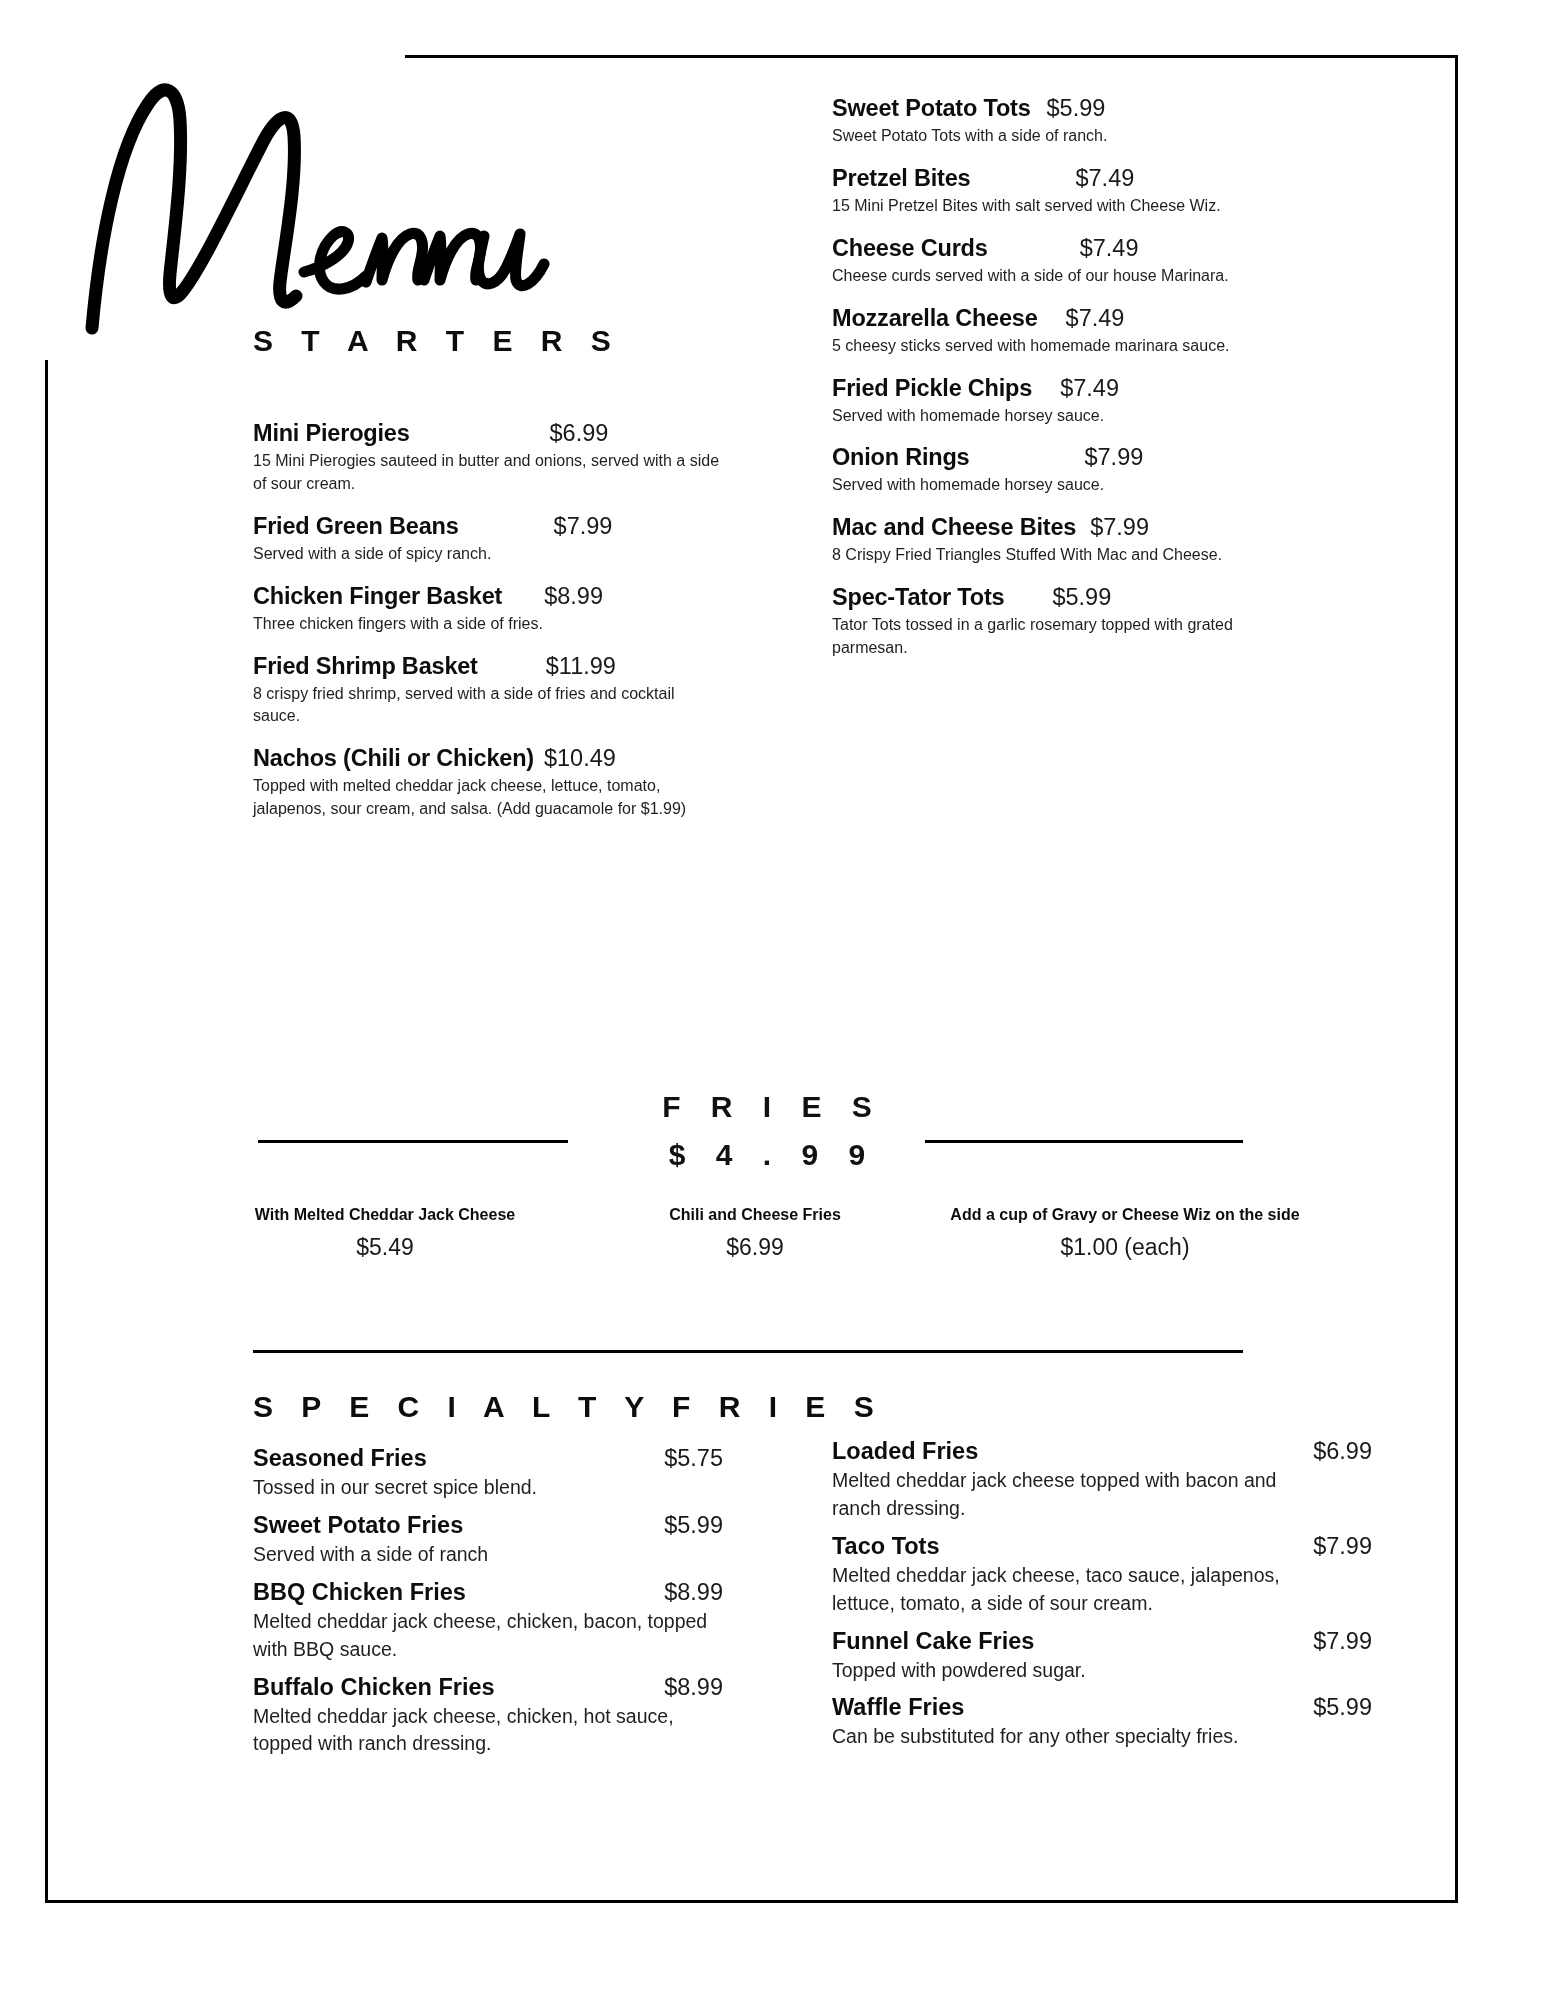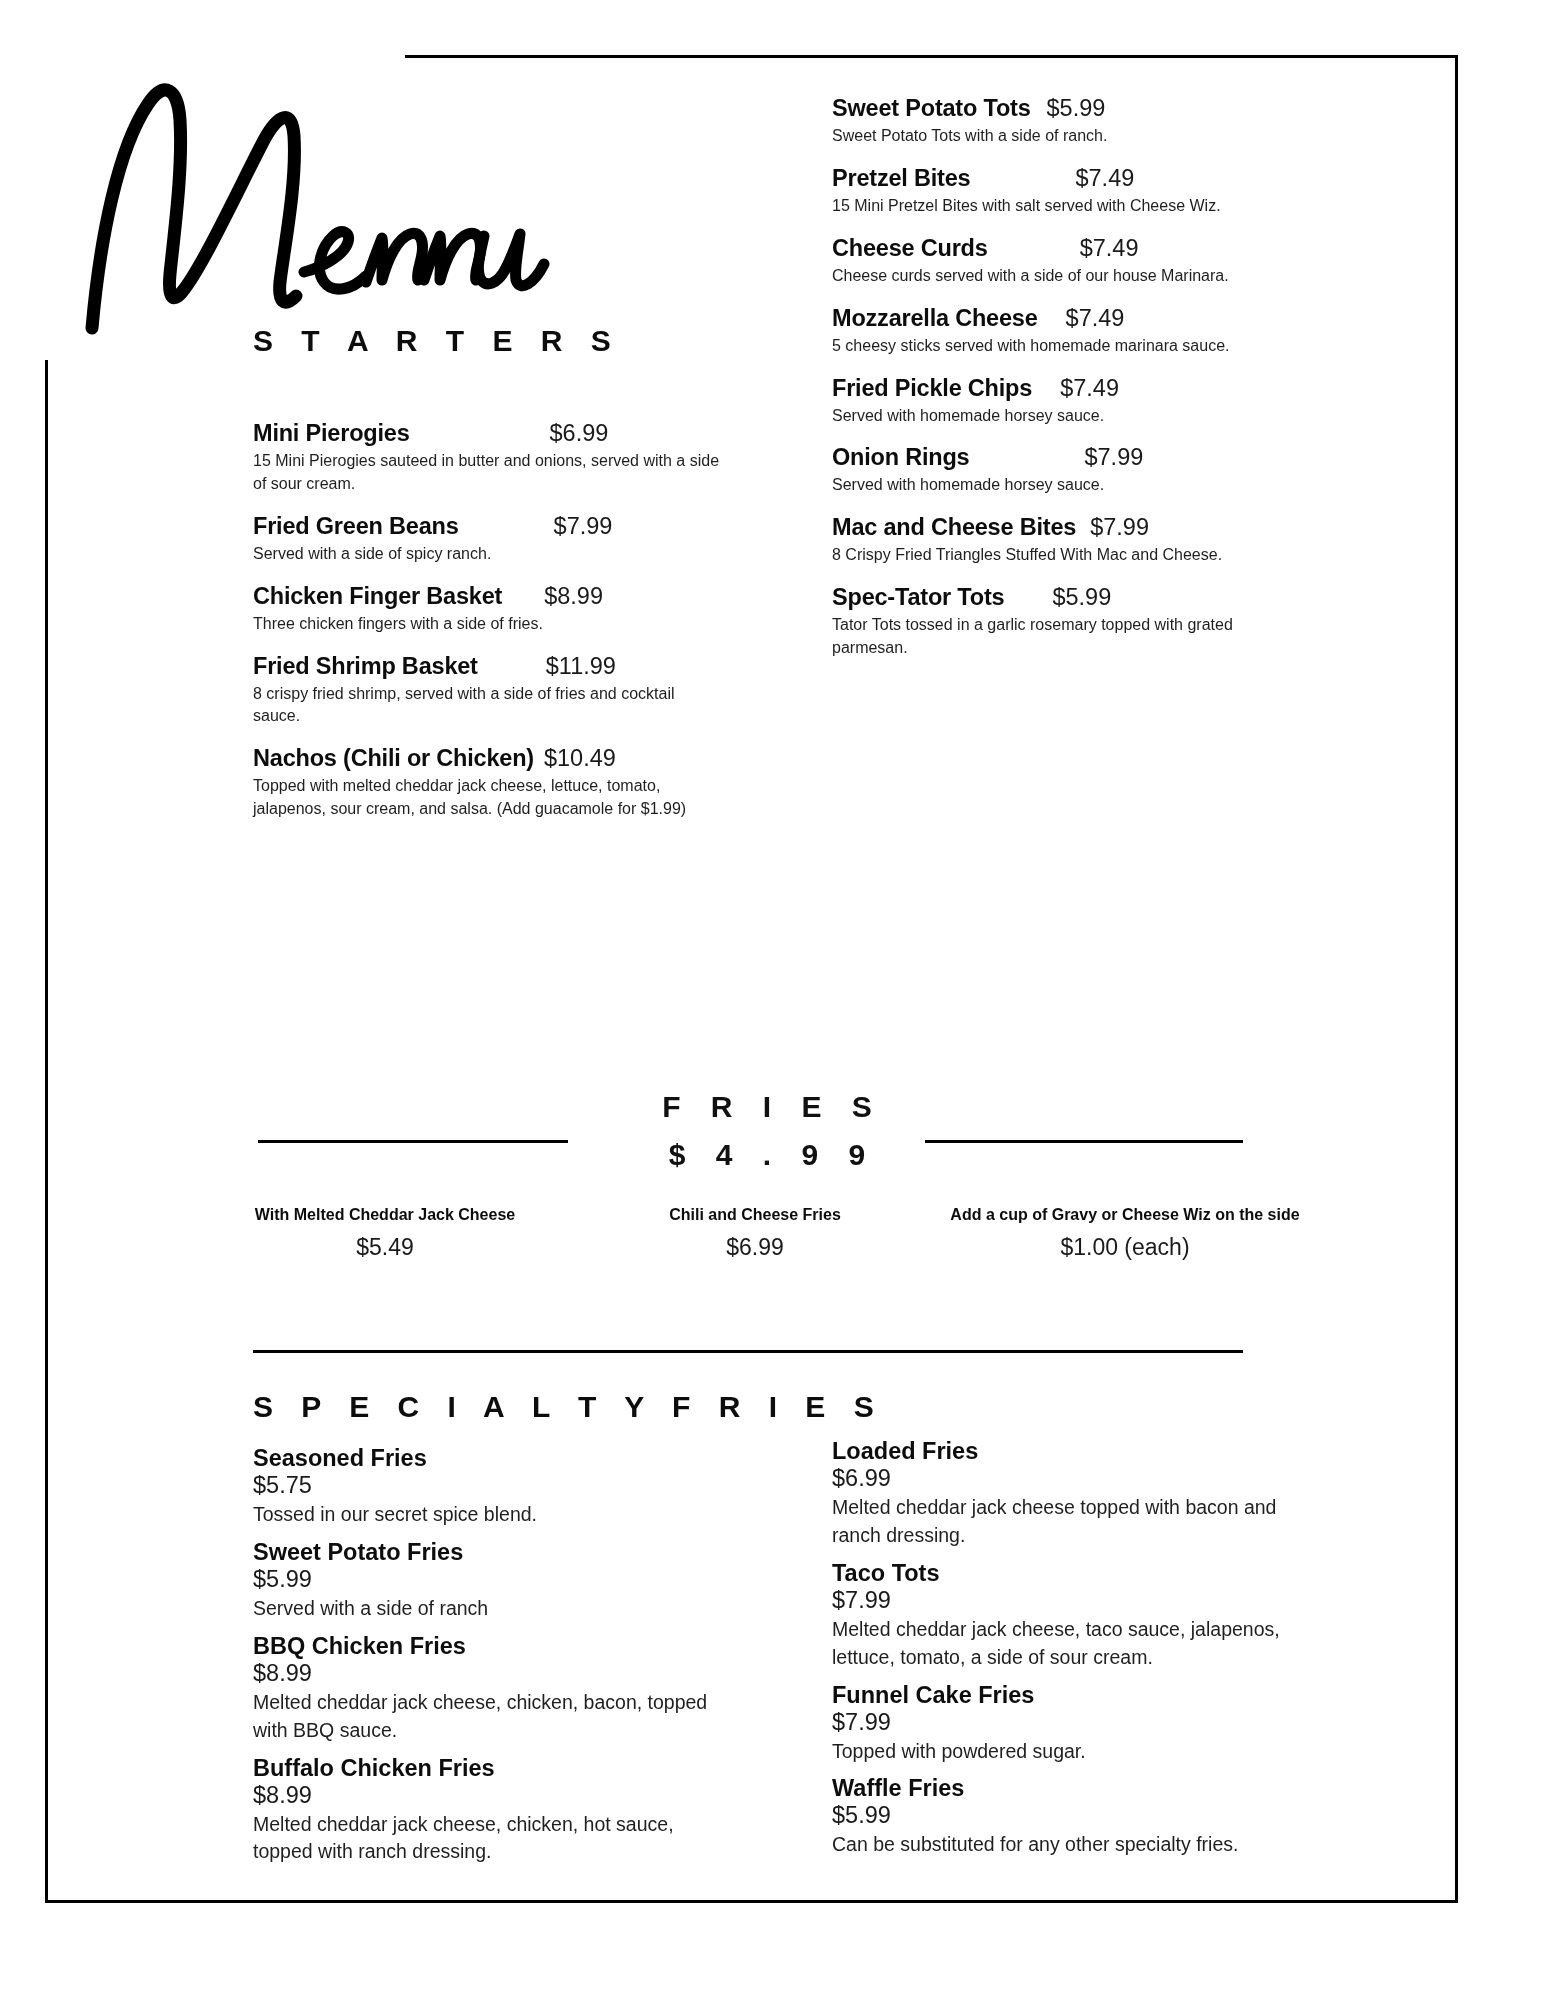--- a/index.html
+++ b/index.html
@@ -192,21 +192,20 @@
     position: absolute;
     left: 832px; top: 1438px;
     width: 540px;
   }
   .sf-item { margin-bottom: 10px; }
   .sf-item .item-desc { font-size: 19.5px; margin-top: 2px; }
   .sf-head {
     display: flex;
     justify-content: space-between;
     align-items: baseline;
-    flex-direction: column;
   }
   .sf-name {
     font-weight: bold;
     font-size: 23.5px;
     color: #0d0d0d;
   }
   .sf-price {
     font-size: 23.5px;
     color: #1a1a1a;
   }

